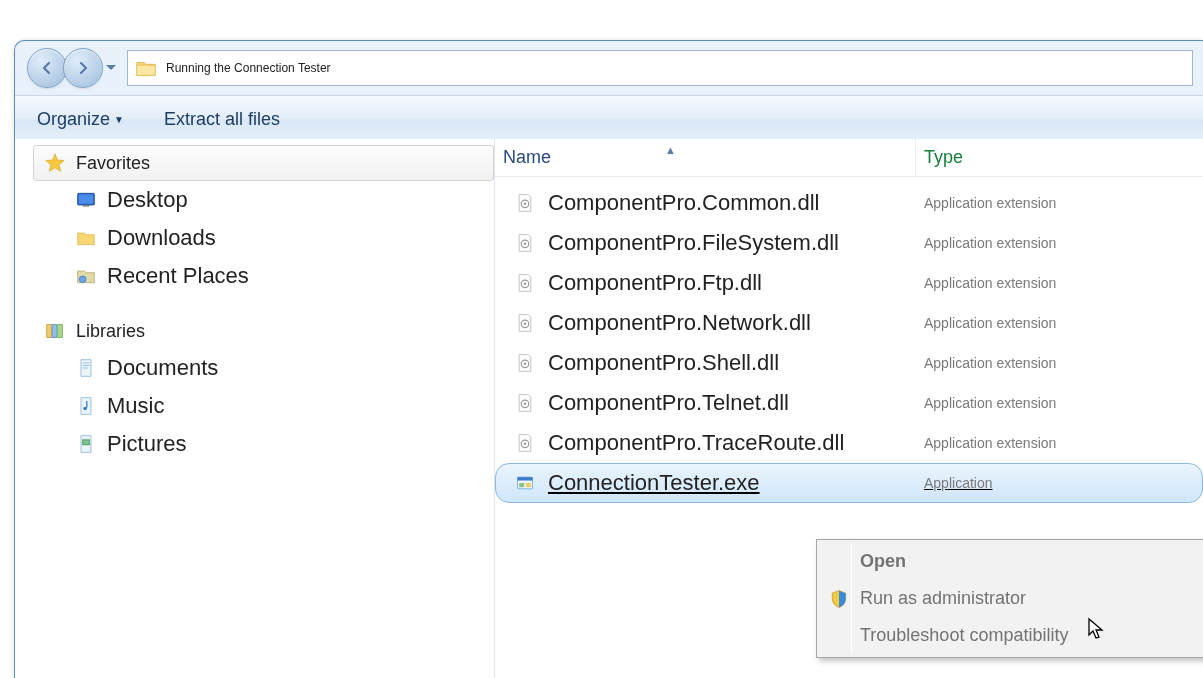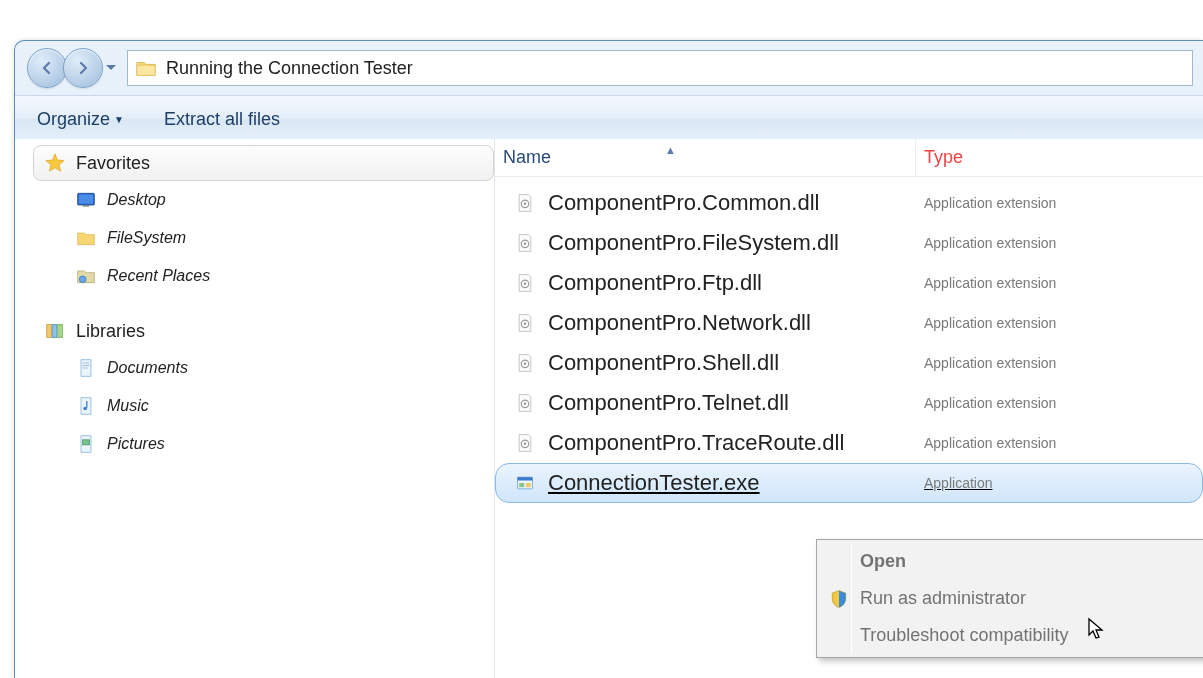--- a/index.html
+++ b/index.html
@@ -70,21 +70,21 @@
   .folder-ico {
     width: 24px;
     height: 24px;
     margin-right: 8px;
     display:flex;
     align-items:center;
     justify-content:center;
   }
   .pathtext {
     color: #222;
-    font-size: 18px;
+    font-size: 12px;
   }
   .toolbar {
     height: 48px;
     background: linear-gradient(to bottom, #f4f9fe 0%, #e4eef8 48%, #d9e7f5 52%, #e6f0fa 100%);
     border-top: 1px solid #c8d8ea;
     border-bottom: 1px solid #b5c9df;
     display: flex;
     align-items: center;
     padding-left: 22px;
     gap: 40px;
@@ -114,35 +114,34 @@
   .sb-group { margin-bottom: 18px; }
   .sb-header {
     display: flex;
     align-items: center;
     height: 36px;
     padding: 0 10px;
     gap: 10px;
     font-size: 18px;
     color: #222;
     border: 1px solid transparent;
-    border-radius: 8px;
+    border-radius: 3px;
   }
   .sb-header.sel {
     background: linear-gradient(to bottom, #fdfdfd 0%, #f1f1f1 100%);
     border: 1px solid #d4d4d4;
   }
   .sb-item {
     display: flex;
     align-items: center;
     height: 38px;
     padding-left: 42px;
     gap: 10px;
-    font-size: 16px;
+    font-size: 22px;
     color: #222;
-    font-style: italic;
   }
   .sb-icon { width: 22px; height: 22px; display:flex; align-items:center; justify-content:center; }
 
   .filepane {
     flex: 1;
     position: relative;
   }
   .colheaders {
     display: flex;
     height: 38px;
@@ -160,21 +159,21 @@
     position:relative;
   }
   .sort-ind {
     position:absolute;
     left:170px;
     top:-3px;
     font-size:11px;
     color:#5a7aa8;
   }
   .col-type {
-    color: #ef4444;
+    color: #15803d;
     font-size: 18px;
     padding-left: 8px;
     border-left:1px solid #e8eef4;
     height:100%;
     display:flex;
     align-items:center;
   }
   .filelist { padding-top: 6px; }
   .filerow {
     display: flex;
@@ -326,21 +325,21 @@
               </svg>
           </span>
           <span>Desktop</span>
         </div>
         <div class="sb-item">
           <span class="sb-icon">
             <svg viewBox="0 0 24 24" width="20" height="20">
                 <path d="M2 6 L2 20 L22 20 L22 8 L12 8 L10 6 Z" fill="#f7d774" stroke="#d9b24a" stroke-width="0.8"></path>
               </svg>
           </span>
-          <span>FileSystem</span>
+          <span>Downloads</span>
         </div>
         <div class="sb-item">
           <span class="sb-icon">
             <svg viewBox="0 0 24 24" width="20" height="20">
                 <path d="M2 6 L2 20 L22 20 L22 8 L12 8 L10 6 Z" fill="#e2d9a8" stroke="#b8ae7a"></path>
                 <circle cx="8" cy="16" r="4" fill="#6aa8e8" stroke="#3a7ac8"></circle>
               </svg>
           </span>
           <span>Recent Places</span>
         </div>

